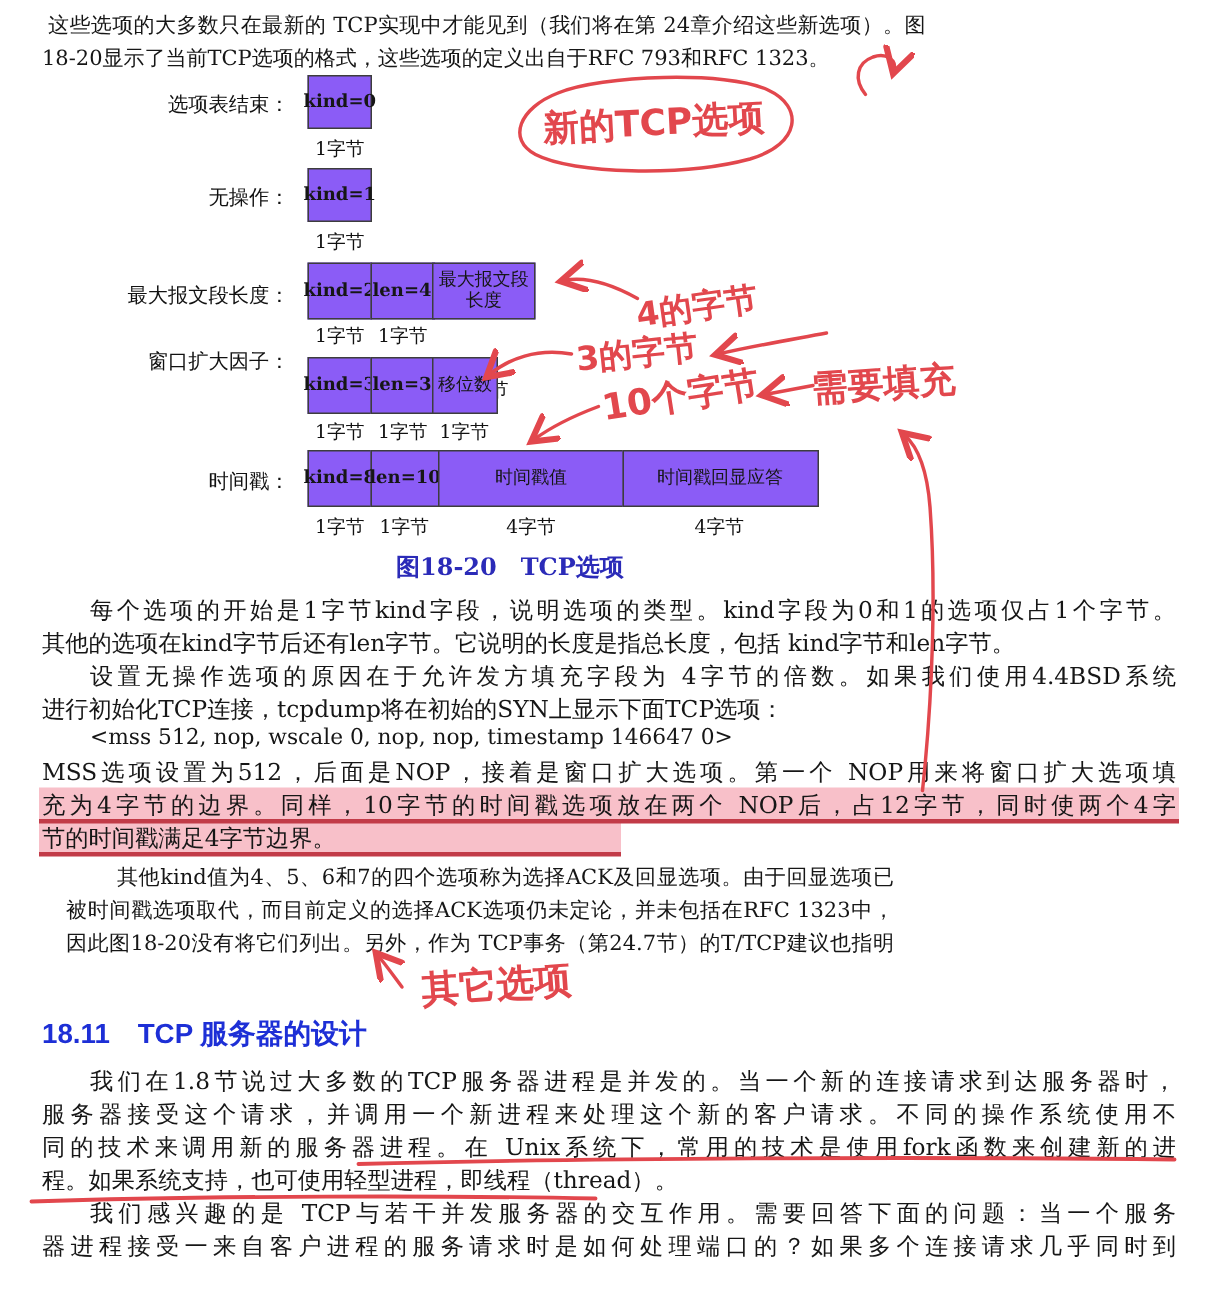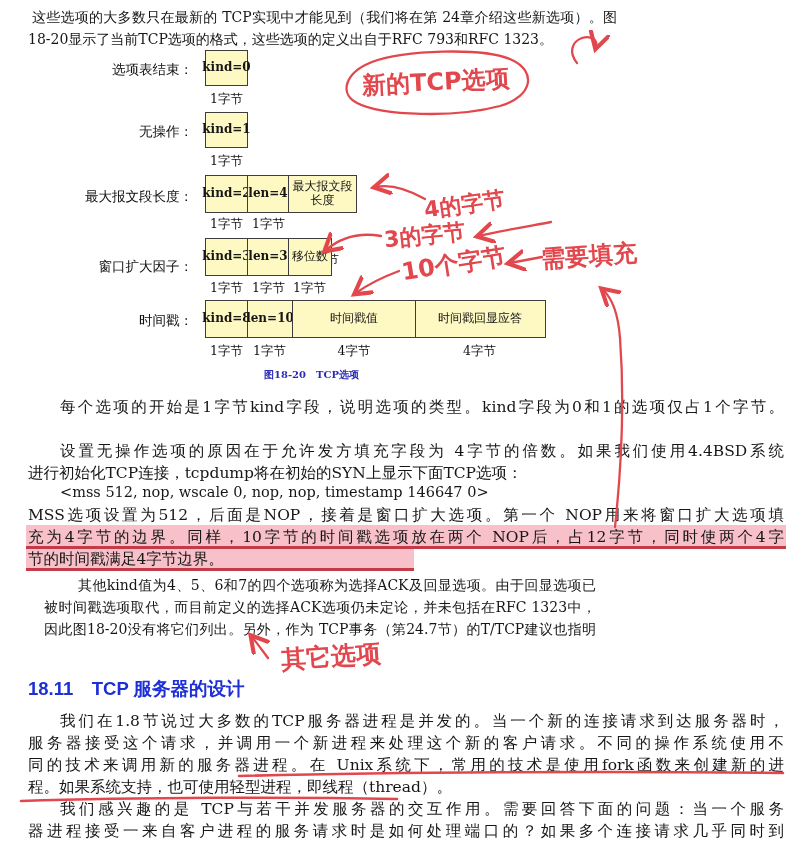--- a/index.html
+++ b/index.html
@@ -4,26 +4,26 @@
 <style>
   html,body{margin:0;padding:0;background:#ffffff;}
   #page{position:relative;width:809px;height:863px;background:#ffffff;overflow:hidden;
         font-family:"DejaVu Serif","Liberation Serif",serif;color:#161616;}
   .line{position:absolute;font-size:15.5px;line-height:19px;white-space:nowrap;color:#161616;}
   .jline{white-space:normal;text-align:justify;text-align-last:justify;}
   .small{font-size:14px;}
   .intro{font-size:14px;}
   
   .flabel{position:absolute;font-size:13.5px;text-align:right;color:#111;}
-  .fbox{position:absolute;box-sizing:border-box;border:1.6px solid #3d3d3d;background:#fef9c3;
+  .fbox{position:absolute;box-sizing:border-box;border:1.6px solid #3d3d3d;background:#8b5cf6;
         display:flex;align-items:center;justify-content:center;text-align:center;
         font-size:12px;font-weight:bold;line-height:1.15;padding:1px;}
   .fbox.cjk{font-weight:normal;font-size:12px;}
   .fbyte{position:absolute;font-size:12.5px;text-align:center;color:#111;}
-  .caption{position:absolute;left:264px;top:368px;font-size:10px;color:#2b2bb8;font-weight:bold;white-space:pre;}
+  .caption{position:absolute;left:264px;top:368px;font-size:16px;color:#2b2bb8;font-weight:bold;white-space:pre;}
   .codeline{position:absolute;left:60px;top:484px;font-size:14.5px;color:#161616;white-space:pre;}
   .heading{position:absolute;left:28px;top:676px;font-size:18.5px;font-weight:bold;
            font-family:"Liberation Sans","DejaVu Sans",sans-serif;color:#1d2fd6;white-space:pre;}
   
   .hl{position:absolute;background:#f8c0c9;}
   .hl-underline{position:absolute;background:#c23b48;height:2.6px;}
   
   .pen{position:absolute;color:#e2474d;font-family:"DejaVu Sans","Liberation Sans",sans-serif;
        font-weight:bold;white-space:nowrap;}
   #svg-pen{position:absolute;left:0;top:0;pointer-events:none;}
@@ -45,41 +45,42 @@
   <div class="fbyte" style="left:203px;top:153px;width:47px;">1字节</div>
 
   <div class="flabel" style="left:58px;top:188px;width:135px;">最大报文段长度：</div>
   <div class="fbox" style="left:205px;top:175px;width:43px;height:38px;">kind=2</div>
   <div class="fbox" style="left:246.5px;top:175px;width:43px;height:38px;">len=4</div>
   <div class="fbox cjk" style="left:288px;top:175px;width:69px;height:38px;">最大报文段长度</div>
   <div class="fbyte" style="left:203px;top:216px;width:47px;">1字节</div>
   <div class="fbyte" style="left:245px;top:216px;width:47px;">1字节</div>
   <div class="fbyte" style="left:288px;top:216px;width:69px;margin-top:36px;">2字节</div>
 
-  <div class="flabel" style="left:58px;top:258px;width:135px;">窗口扩大因子：</div>
+  <div class="flabel" style="left:58px;top:232px;width:135px;">窗口扩大因子：</div>
   <div class="fbox" style="left:205px;top:238px;width:43px;height:38px;">kind=3</div>
   <div class="fbox" style="left:246.5px;top:238px;width:43px;height:38px;">len=3</div>
   <div class="fbox cjk" style="left:288px;top:238px;width:44px;height:38px;">移位数</div>
   <div class="fbyte" style="left:203px;top:280px;width:47px;">1字节</div>
   <div class="fbyte" style="left:245px;top:280px;width:47px;">1字节</div>
   <div class="fbyte" style="left:286px;top:280px;width:47px;">1字节</div>
 
   <div class="flabel" style="left:58px;top:312px;width:135px;">时间戳：</div>
   <div class="fbox" style="left:205px;top:300px;width:43px;height:38px;">kind=8</div>
   <div class="fbox" style="left:246.5px;top:300px;width:47px;height:38px;">len=10</div>
   <div class="fbox cjk" style="left:292px;top:300px;width:124px;height:38px;">时间戳值</div>
   <div class="fbox cjk" style="left:414.5px;top:300px;width:131px;height:38px;">时间戳回显应答</div>
   <div class="fbyte" style="left:203px;top:343px;width:47px;">1字节</div>
   <div class="fbyte" style="left:246px;top:343px;width:47px;">1字节</div>
   <div class="fbyte" style="left:292px;top:343px;width:124px;">4字节</div>
   <div class="fbyte" style="left:414px;top:343px;width:131px;">4字节</div>
 
   <div class="caption">图18-20　TCP选项</div>
 
   <div class="line jline" style="left:60px;top:398px;width:724px;">每个选项的开始是1字节kind字段，说明选项的类型。kind字段为0和1的选项仅占1个字节。</div>
+  <div class="line" style="left:28px;top:420px;">其他的选项在kind字节后还有len字节。它说明的长度是指总长度，包括 kind字节和len字节。</div>
   <div class="line jline" style="left:60px;top:442px;width:724px;">设置无操作选项的原因在于允许发方填充字段为 4字节的倍数。如果我们使用4.4BSD系统</div>
   <div class="line" style="left:28px;top:464px;">进行初始化TCP连接，tcpdump将在初始的SYN上显示下面TCP选项：</div>
 
   <div class="codeline">&lt;mss 512, nop, wscale 0, nop, nop, timestamp 146647 0&gt;</div>
 
   <div class="hl" style="left:26px;top:525px;width:760px;height:21px;"></div>
   <div class="hl" style="left:26px;top:547px;width:388px;height:21px;"></div>
   <div class="hl-underline" style="left:26px;top:546px;width:760px;"></div>
   <div class="hl-underline" style="left:26px;top:568px;width:388px;"></div>
 

